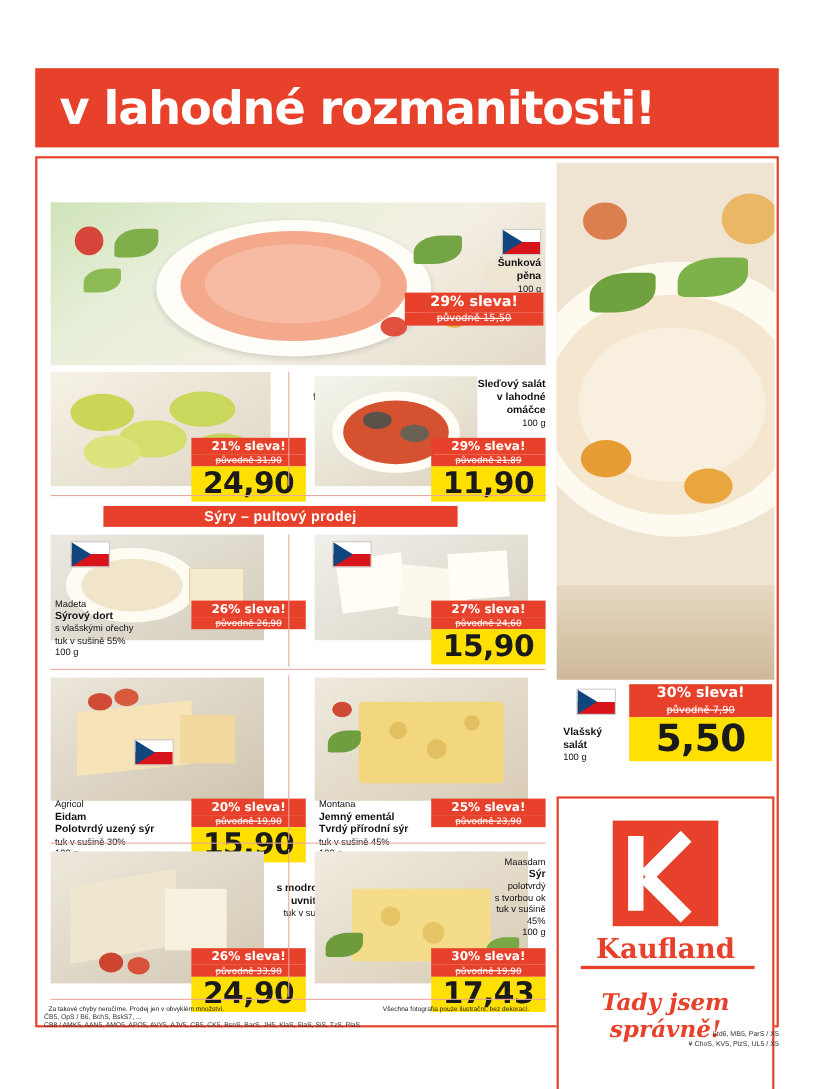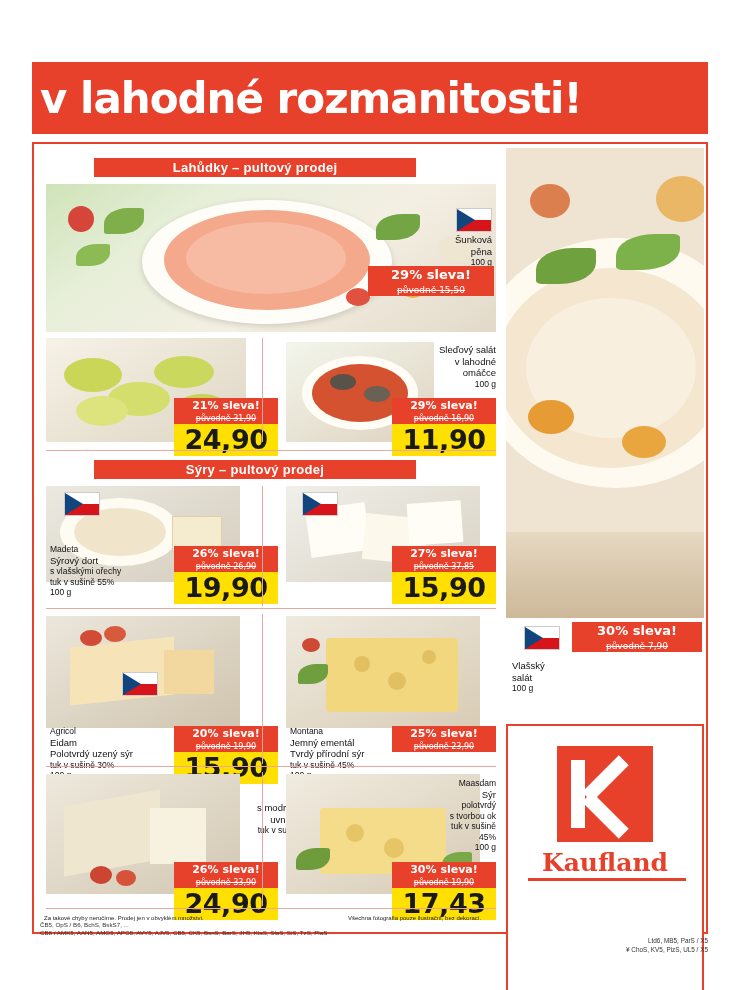--- a/index.html
+++ b/index.html
@@ -20,21 +20,21 @@
   .banner {
     position:absolute; left:32px; top:62px; width:676px; height:72px;
     background:#e8412b;
     display:flex; align-items:center;
   }
   .banner-title {
     color:#ffffff;
     font-size:42px;
     font-weight:bold;
     letter-spacing:-1px;
-    padding-left:8px;
+    padding-left:22px;
     font-family:"DejaVu Sans", sans-serif;
   }
   
   .frame {
     position:absolute; left:32px; top:142px; width:676px; height:792px;
     border:2px solid #e8412b;
   }
   
   .left-col {
     position:absolute; left:38px; top:148px; width:458px; height:780px;
@@ -91,21 +91,21 @@
   .badge.big .disc { font-size:13px; height:18px; line-height:18px; }
   .badge.big .orig { font-size:9px; height:12px; line-height:12px; }
   .badge.big .price { font-size:34px; height:40px; line-height:40px; }
   
   .ptext {
     position:absolute;
     font-size:8.5px;
     line-height:10.5px;
     color:#111;
   }
-  .ptext .nm { font-weight:normal; font-size:9.5px; line-height:11.5px; }
+  .ptext .nm { font-weight:bold; font-size:9.5px; line-height:11.5px; }
   .ptext .sub { font-weight:normal; }
   .ptext.right { text-align:right; }
   
   .flag {
     position:absolute;
     width:36px; height:24px;
     background:linear-gradient(to bottom,#fff 0 50%,#d7141a 50% 100%);
     border:1px solid #ccc;
     overflow:hidden;
   }
@@ -202,21 +202,20 @@
 <div class="page">
 
   <div class="banner">
     <div class="banner-title">v lahodné rozmanitosti!</div>
   </div>
 
   <div class="frame"></div>
 
   <div class="left-col">
 
-    <div class="section-head" style="position:absolute; left:48px; top:10px; width:322px;">Lahůdky – pultový prodej</div>
 
     <div class="photo" style="left:8px; top:36px; width:450px; height:148px;
          background:linear-gradient(145deg,#cfe3b8 0%,#e7efd9 28%,#f4efe3 60%,#e2d9c8 100%);">
       <div class="blob" style="left:96px; top:16px; width:250px; height:124px; background:#fffdf8; box-shadow:0 2px 6px rgba(0,0,0,.15);"></div>
       <div class="blob" style="left:118px; top:26px; width:206px; height:100px; background:#f4a98c;"></div>
       <div class="blob" style="left:140px; top:38px; width:160px; height:72px; background:#f6bba2;"></div>
       <div class="leaf" style="left:58px; top:24px; width:40px; height:26px; background:#7fae4b;"></div>
       <div class="leaf" style="left:30px; top:60px; width:34px; height:22px; background:#8cbb55;"></div>
       <div class="blob" style="left:22px; top:22px; width:26px; height:26px; background:#d6453a;"></div>
       <div class="leaf" style="left:330px; top:30px; width:44px; height:26px; background:#74a544;"></div>
@@ -271,21 +270,21 @@
 
     <div class="ptext right" style="left:392px; top:196px; width:66px;">
       <div class="nm">Sleďový salát</div>
       <div class="nm">v lahodné</div>
       <div class="nm">omáčce</div>
       <div class="sub">100 g</div>
     </div>
 
     <div class="badge" style="left:354px; top:250px;">
       <div class="disc">29% sleva!</div>
-      <div class="orig">původně 16,90</div>
+      <div class="orig">původně 21,89</div>
       <div class="price">11,90</div>
     </div>
 
     <div class="section-head" style="position:absolute; left:48px; top:312px; width:322px;">Sýry – pultový prodej</div>
 
     <div class="photo" style="left:8px; top:338px; width:194px; height:96px;
          background:linear-gradient(150deg,#ebe9e1,#d5cdbd);">
       <div class="blob" style="left:14px; top:12px; width:120px; height:68px; background:#fdfbf2;"></div>
       <div class="blob" style="left:28px; top:22px; width:92px; height:48px; background:#f0e5cb;"></div>
       <div style="position:absolute; left:126px; top:30px; width:50px; height:36px; background:#f5ebcf; border:1px solid #ded0ab;"></div>
@@ -297,36 +296,35 @@
       <div class="sub">Madeta</div>
       <div class="nm">Sýrový dort</div>
       <div class="sub">s vlašskými ořechy</div>
       <div class="sub">tuk v sušině 55%</div>
       <div class="sub">100 g</div>
     </div>
 
     <div class="badge" style="left:136px; top:398px;">
       <div class="disc">26% sleva!</div>
       <div class="orig">původně 26,90</div>
-      <div class="price">19,90</div>
     </div>
 
     <div class="photo" style="left:248px; top:338px; width:194px; height:96px;
          background:linear-gradient(150deg,#f0efe9,#d9d2c4);">
       <div style="position:absolute; left:22px; top:20px; width:60px; height:48px; background:#fffdf5; transform:rotate(-8deg);"></div>
       <div style="position:absolute; left:78px; top:30px; width:62px; height:46px; background:#fcf8ec; transform:rotate(6deg);"></div>
       <div style="position:absolute; left:122px; top:16px; width:54px; height:42px; background:#fffdf5; transform:rotate(-4deg);"></div>
     </div>
 
     <div class="flag" style="left:264px; top:344px;"></div>
 
 
     <div class="badge" style="left:354px; top:398px;">
       <div class="disc">27% sleva!</div>
-      <div class="orig">původně 37,85</div>
+      <div class="orig">původně 24,60</div>
       <div class="price">15,90</div>
     </div>
 
     <div class="photo" style="left:8px; top:468px; width:194px; height:112px;
          background:linear-gradient(150deg,#ece7dc,#cfc4ae);">
       <div style="position:absolute; left:24px; top:26px; width:104px; height:58px; background:#f7e3b8; transform:skewY(-6deg);"></div>
       <div style="position:absolute; left:118px; top:34px; width:50px; height:44px; background:#f2d79f;"></div>
       <div class="blob" style="left:34px; top:14px; width:22px; height:16px; background:#d14b36;"></div>
       <div class="blob" style="left:58px; top:10px; width:22px; height:16px; background:#d85a3c;"></div>
     </div>
@@ -447,28 +445,33 @@
 
     <div class="ptext" style="left:6px; top:512px; width:90px;">
       <div class="nm">Vlašský</div>
       <div class="nm">salát</div>
       <div class="sub">100 g</div>
     </div>
 
     <div class="badge big" style="position:absolute; left:66px; top:474px; width:130px;">
       <div class="disc">30% sleva!</div>
       <div class="orig">původně 7,90</div>
+      <div class="price">5,50</div>
     </div>
 
     <div class="logo-box">
       <div class="k-mark">
         <div class="k-diag2"></div>
       </div>
       <div class="kaufland-word">Kaufland</div>
       <div class="kaufland-rule"></div>
+      <div class="slogan">
+        <span>Tady jsem</span><br>
+        <span>správně!</span>
+      </div>
     </div>
 
   </div>
 
   <div class="disclaimer-left">Za takové chyby neručíme. Prodej jen v obvyklém množství.</div>
   <div class="disclaimer-right">Všechna fotografia pouze ilustrační, bez dekorací.</div>
 
   <div class="fine-left">
     <div>ČB5, OpS / B6, BchS, BskS7, ...</div>
     <div>CB8 / AMK5, AAN5, AMO5, APO5, AVY5, AJV5, CB5, CK5, BsnS, BarS, JH5, KlaS, SlaS, SiS, TzS, PlaS</div>

